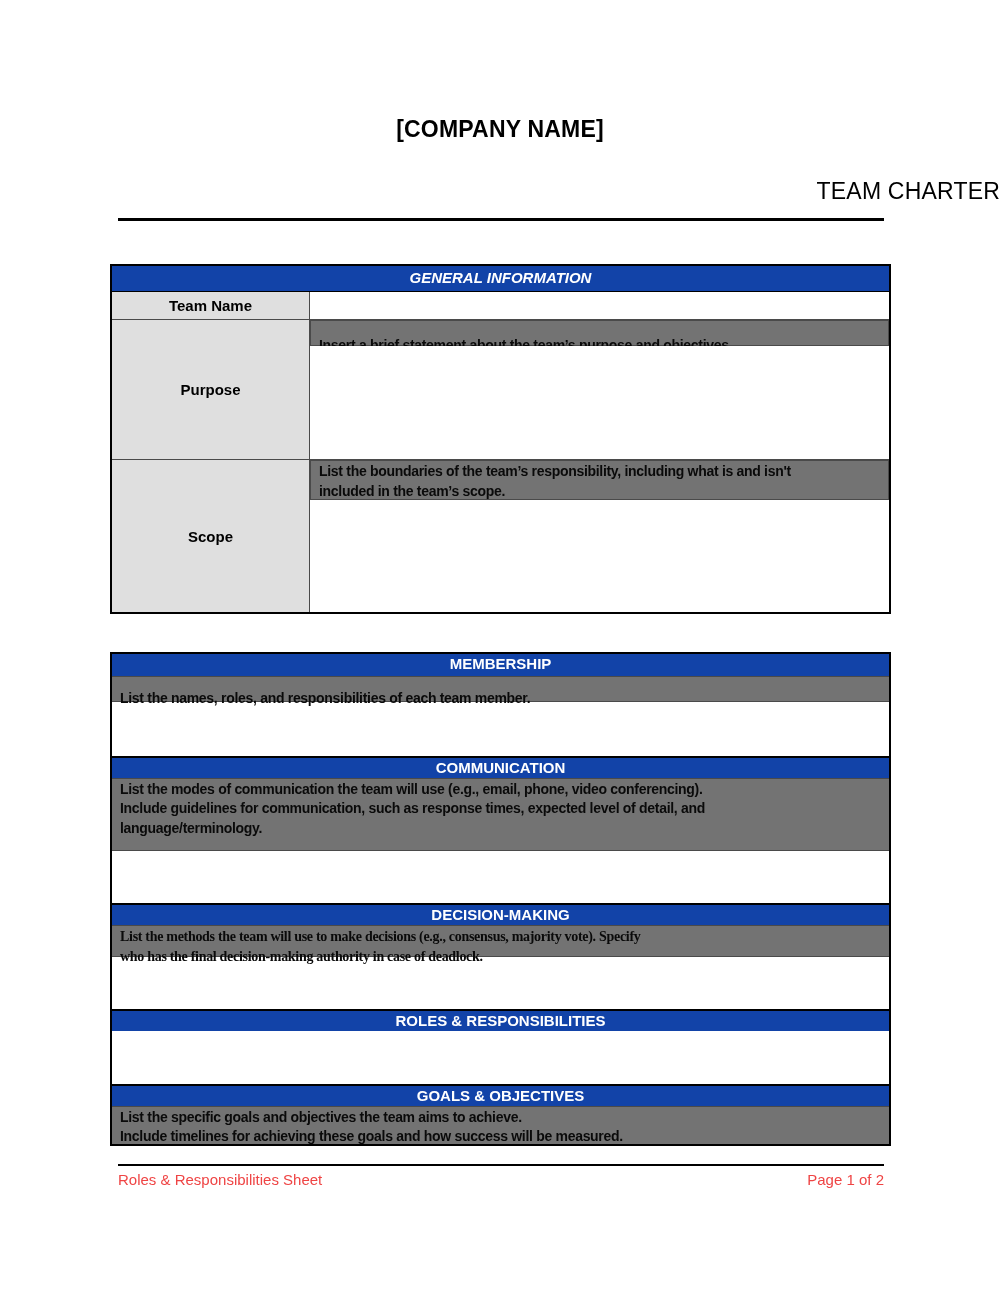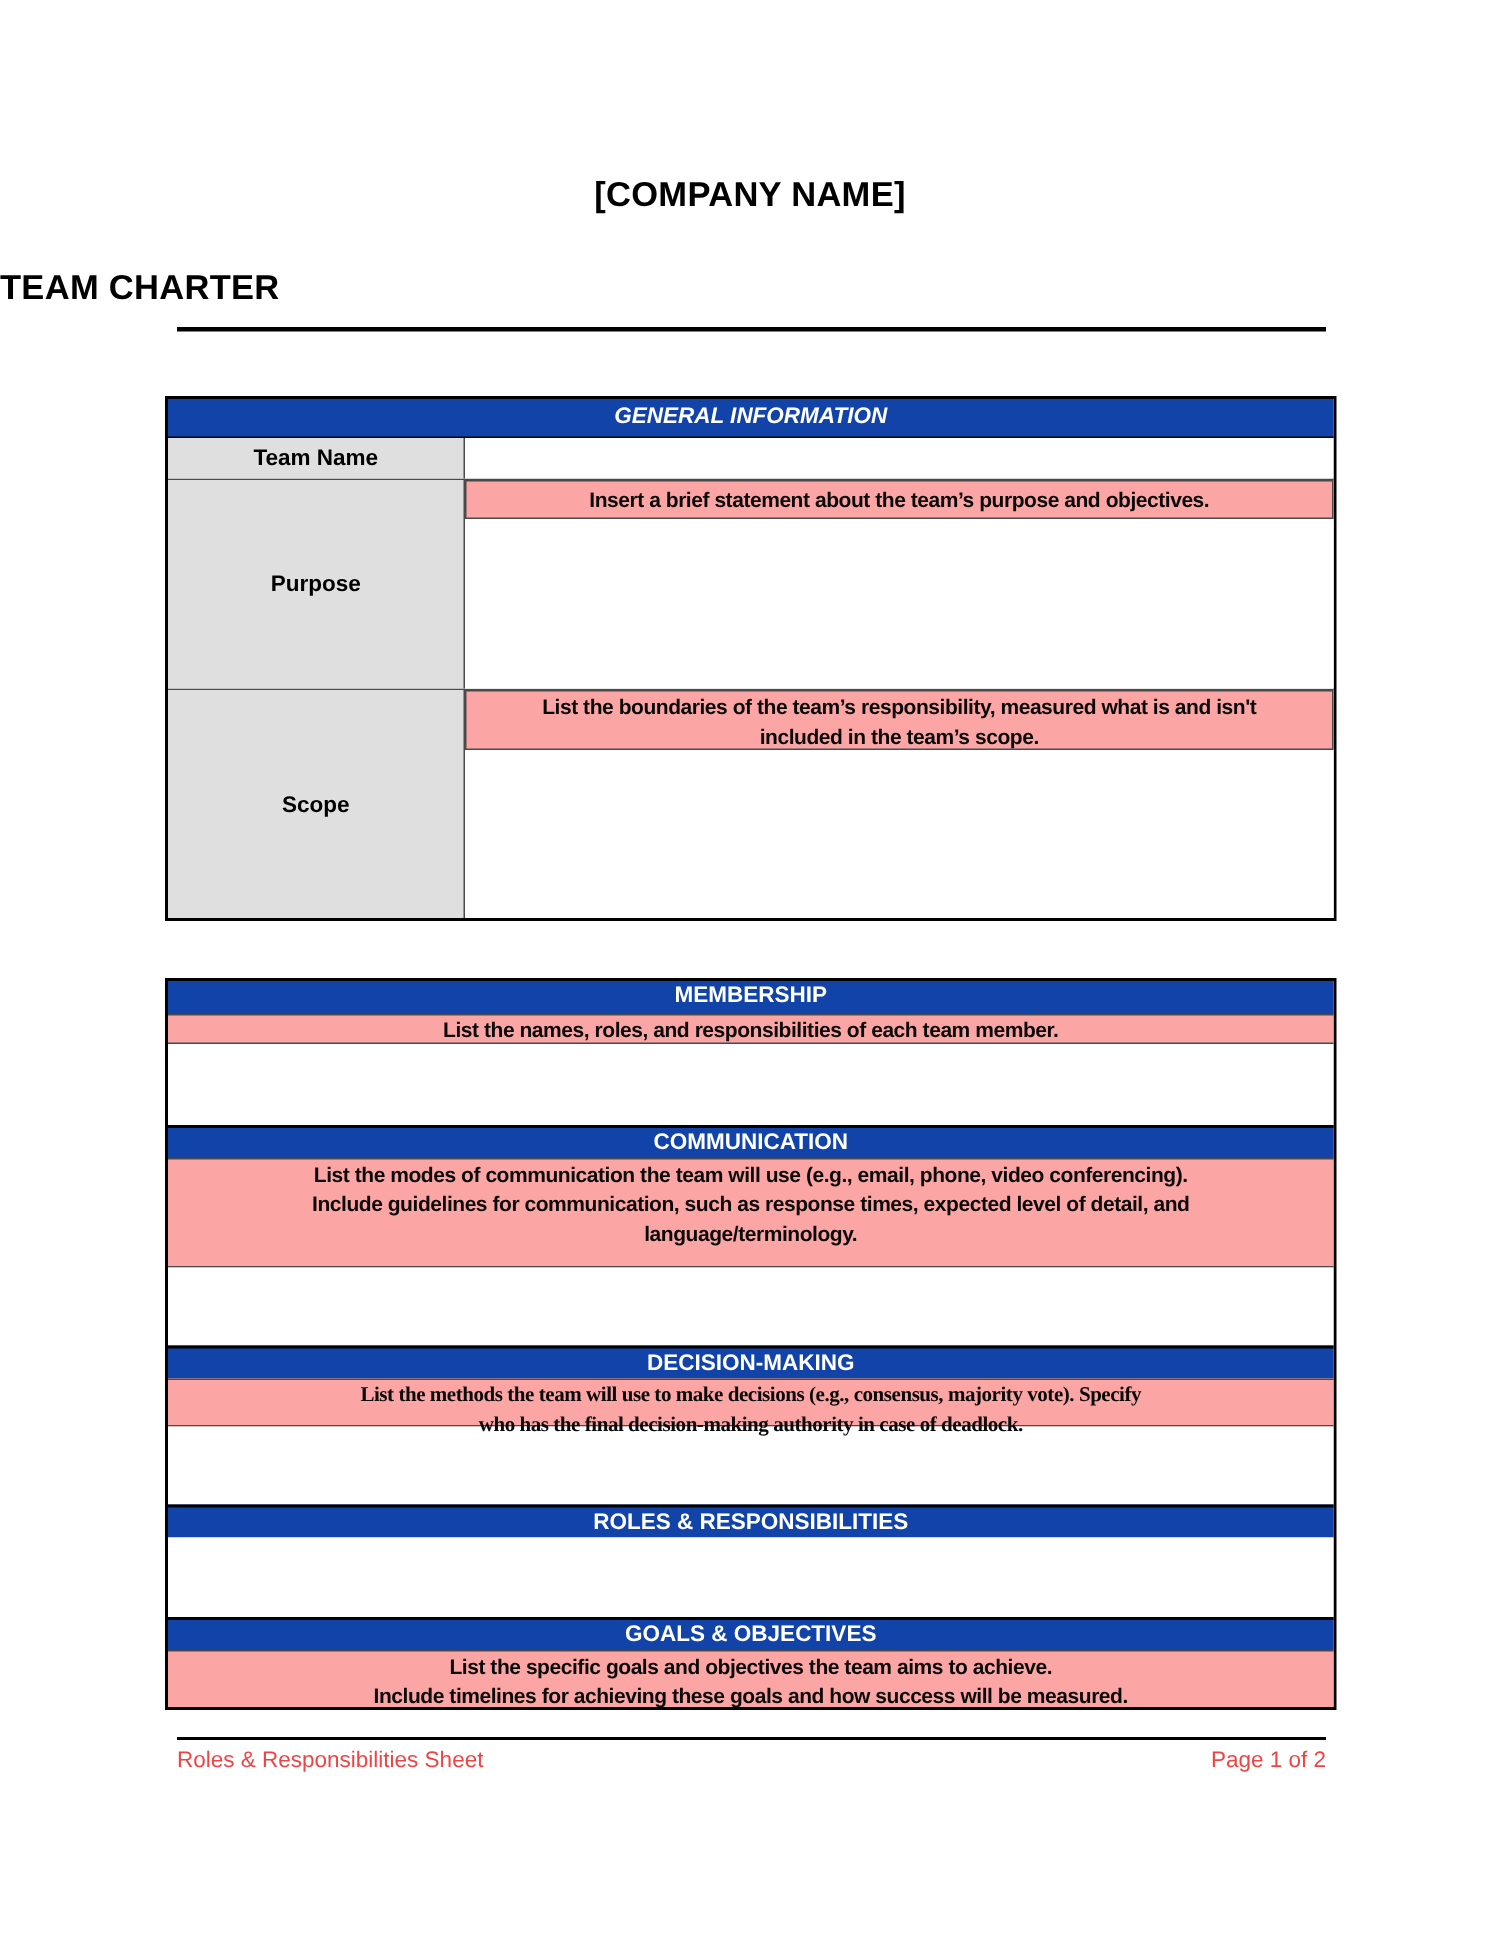--- a/index.html
+++ b/index.html
@@ -2,21 +2,21 @@
 <html><head>
 <meta charset="utf-8">
 <style>
   * { margin:0; padding:0; box-sizing:border-box; }
   html,body { background:#ffffff; }
   body { font-family:"Liberation Sans","DejaVu Sans",sans-serif; color:#000; }
   .page { position:relative; width:1000px; height:1290px; background:#fff; overflow:hidden; }
 
   
   .company-title { margin-top:116px; text-align:center; font-size:23px; font-weight:bold; letter-spacing:0.2px; }
-  .doc-title { margin-top:35px; text-align:left; font-size:23px; font-weight:bold; letter-spacing:0.2px; }
+  .doc-title { margin-top:35px; text-align:right; font-size:23px; font-weight:normal; letter-spacing:0.2px; }
   .title-rule { margin:13px 0 0 118px; width:766px; height:3px; background:#000; }
 
   
   .tbl { margin-left:110px; width:781px; border:2px solid #000; background:#fff; }
   .tbl-gi { margin-top:43px; }
   .tbl-sections { margin-top:38px; }
 
   .sec-hdr {
     height:22px; line-height:20px; background:#1243A8; color:#fff;
     text-align:center; font-weight:bold; font-size:15px;
@@ -30,22 +30,22 @@
   .row-purpose { height:140px; }
   .row-scope { height:153px; }
   .lbl {
     width:198px; background:#DFDFDF; border-right:1px solid #4a4a4a;
     display:flex; align-items:center; justify-content:center;
     font-weight:bold; font-size:15px; text-align:center;
   }
   .val { flex:1; background:#fff; display:flex; flex-direction:column; }
 
   .hint {
-    background:#fca5a5; font-weight:bold; font-size:14px; letter-spacing:-0.3px;
-    padding:0 8px; white-space:pre-line; color:#0a0a0a;text-align:center;
+    background:#737373; font-weight:bold; font-size:14px; letter-spacing:-0.3px;
+    padding:12px 8px; white-space:pre-line; color:#0a0a0a;
   }
   .hint-cell { border:1px solid #4a4a4a; }
   .purpose-hint { height:26px; line-height:24px; }
   .scope-hint { height:40px; line-height:19.5px; padding-top:1px; }
 
   .fill { flex:1; background:#fff; }
 
   .sec-hint { border-top:1px solid #4a4a4a; border-bottom:1px solid #4a4a4a; }
   .h20 { height:20px; line-height:18px; }
   .h38 { height:38px; line-height:18.5px; padding-top:1px; }
@@ -85,21 +85,21 @@
       <div class="lbl">Purpose</div>
       <div class="val">
         <div class="hint hint-cell purpose-hint">Insert a brief statement about the team’s purpose and objectives.</div>
         <div class="fill"></div>
       </div>
     </div>
 
     <div class="row row-scope">
       <div class="lbl">Scope</div>
       <div class="val">
-        <div class="hint hint-cell scope-hint">List the boundaries of the team’s responsibility, measured what is and isn't
+        <div class="hint hint-cell scope-hint">List the boundaries of the team’s responsibility, including what is and isn't
 included in the team’s scope.</div>
         <div class="fill"></div>
       </div>
     </div>
   </div>
 
   <div class="tbl tbl-sections">
 
     <div class="sec-hdr">MEMBERSHIP</div>
     <div class="hint sec-hint h20">List the names, roles, and responsibilities of each team member.</div>

